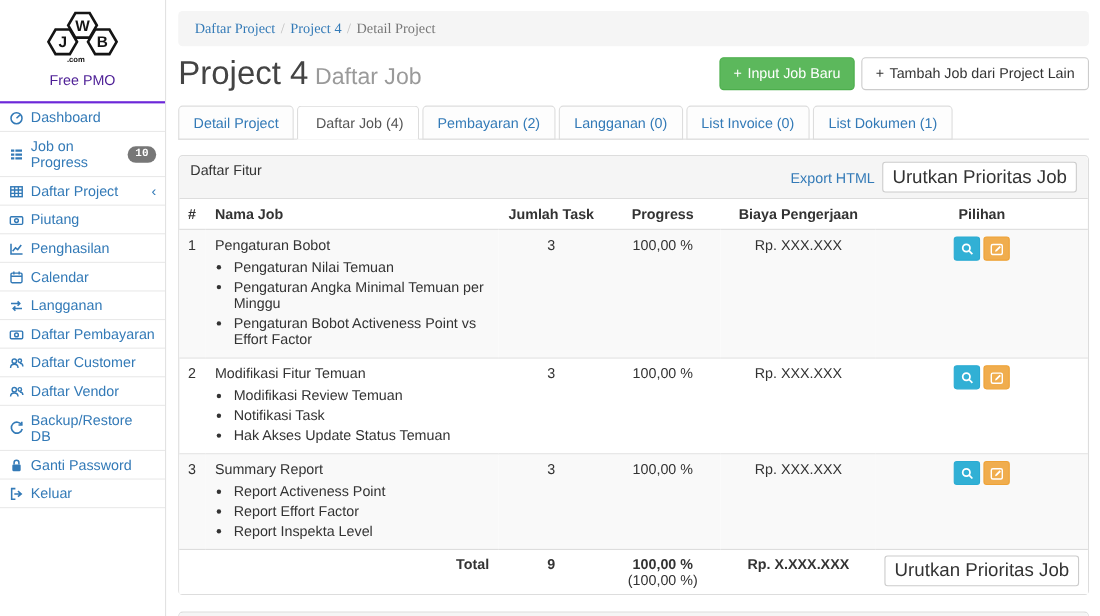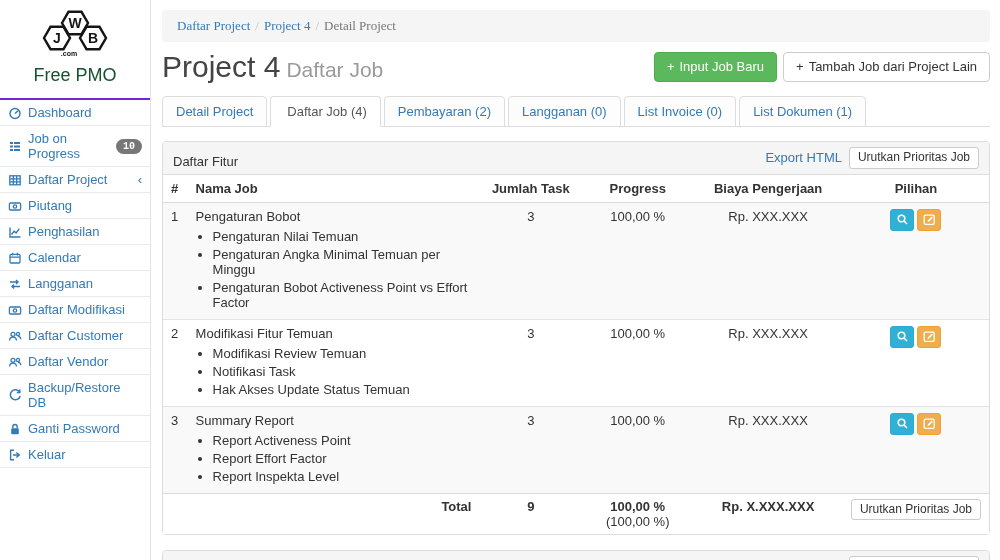--- a/index.html
+++ b/index.html
@@ -7,21 +7,21 @@
   body {
     width:1000px; height:560px; overflow:hidden;
     font-family:"Liberation Sans", sans-serif;
     font-size:13px; color:#333; background:#fff;
   }
   .app { display:flex; width:1000px; height:560px; }
 
   
   .sidebar { width:151px; flex-shrink:0; border-right:1px solid #e2e2e2; background:#fff; }
   .logo-wrap { text-align:center; padding:8px 0 0; }
-  .brand { text-align:center; color:#14532d; font-size:18px; padding:4px 0 12px; }
+  .brand { text-align:center; color:#4c1d95; font-size:13px; padding:4px 0 12px; }
   .menu { border-top:2px solid #6d28d9; }
   .menu-item {
     display:flex; align-items:center; gap:6px;
     padding:5px 8px; border-bottom:1px solid #e9e9e9;
     color:#337ab7; cursor:pointer; min-height:25px;
   }
   .menu-item .mi-icon { display:inline-flex; width:14px; flex-shrink:0; }
   .menu-item svg { display:block; }
   .badge {
     margin-left:auto; background:#777; color:#fff;
@@ -44,42 +44,42 @@
   .page-title .sub { font-size:21px; color:#9a9a9a; margin-left:6px; }
   .title-actions { display:flex; gap:6px; }
 
   .btn {
     display:inline-flex; align-items:center; gap:5px;
     border:1px solid #ccc; border-radius:4px; background:#fff; color:#333;
     padding:6px 12px; font-size:13px; cursor:pointer; font-family:inherit; line-height:1.3;
     white-space:nowrap;
   }
   .btn-success { background:#5cb85c; border-color:#4cae4c; color:#fff; }
-  .btn-xs { padding:2px 8px; font-size:12px; border-radius:3px; color:#333; }
+  .btn-xs { padding:2px 8px; font-size:17px; border-radius:3px; color:#333; }
   .btn-icon {
     width:24px; height:22px; padding:0; border-radius:3px;
     display:inline-flex; align-items:center; justify-content:center;
   }
   .btn-info { background:#31b0d5; border-color:#2aabd2; }
   .btn-warning { background:#f0ad4e; border-color:#eea236; }
 
   
   .tabs { display:flex; border-bottom:1px solid #ddd; margin:0 0 14px; }
   .tab {
     border:1px solid #ddd; border-radius:4px 4px 0 0;
     padding:7px 13px; margin-right:3px; margin-bottom:-1px;
     color:#337ab7; background:#fdfdfd; cursor:pointer; white-space:nowrap;
   }
   .tab.active { color:#555; background:#fff; border-bottom-color:#fff;padding-left:16px; }
 
   
   .panel { border:1px solid #ddd; border-radius:4px; margin-bottom:15px; background:#fff; }
   .panel-heading {
     background:#f5f5f5; border-bottom:1px solid #ddd; border-radius:4px 4px 0 0;
-    padding:5px 10px; display:flex; align-items:flex-end; min-height:28px;
+    padding:5px 10px; display:flex; align-items:flex-start; min-height:28px;
   }
   .panel-title { color:#333; }
   .panel-actions { margin-left:auto; display:flex; align-items:center; gap:7px; }
   .link { color:#337ab7; text-decoration:none; cursor:pointer; }
 
   table { width:100%; border-collapse:collapse; }
   th, td { padding:6px 8px; vertical-align:top; text-align:left; font-size:13px; }
   thead th { border-bottom:1px solid #ddd; color:#333; }
   tbody td { border-top:1px solid #e3e3e3; }
   tbody tr.striped { background:#f9f9f9; }
@@ -177,21 +177,21 @@
         </span>
         <span>Langganan</span>
       </div>
       <div class="menu-item">
         <span class="mi-icon">
           <svg width="14" height="14" viewBox="0 0 14 14" fill="none" stroke="#337ab7" stroke-width="1.3">
               <rect x="1.4" y="4" width="11.2" height="7" rx="1"></rect>
               <circle cx="7" cy="7.5" r="1.7"></circle>
             </svg>
         </span>
-        <span>Daftar Modifikasi</span>
+        <span>Daftar Pembayaran</span>
       </div>
       <div class="menu-item">
         <span class="mi-icon">
           <svg width="14" height="14" viewBox="0 0 14 14" fill="none" stroke="#337ab7" stroke-width="1.3">
               <circle cx="5" cy="5.3" r="2"></circle>
               <path d="M1.6 11.5c0-2 1.5-3.3 3.4-3.3s3.4 1.3 3.4 3.3"></path>
               <circle cx="10" cy="5" r="1.6"></circle>
               <path d="M10 7.3c1.7 0 2.8 1.2 2.8 2.9"></path>
             </svg>
         </span>

